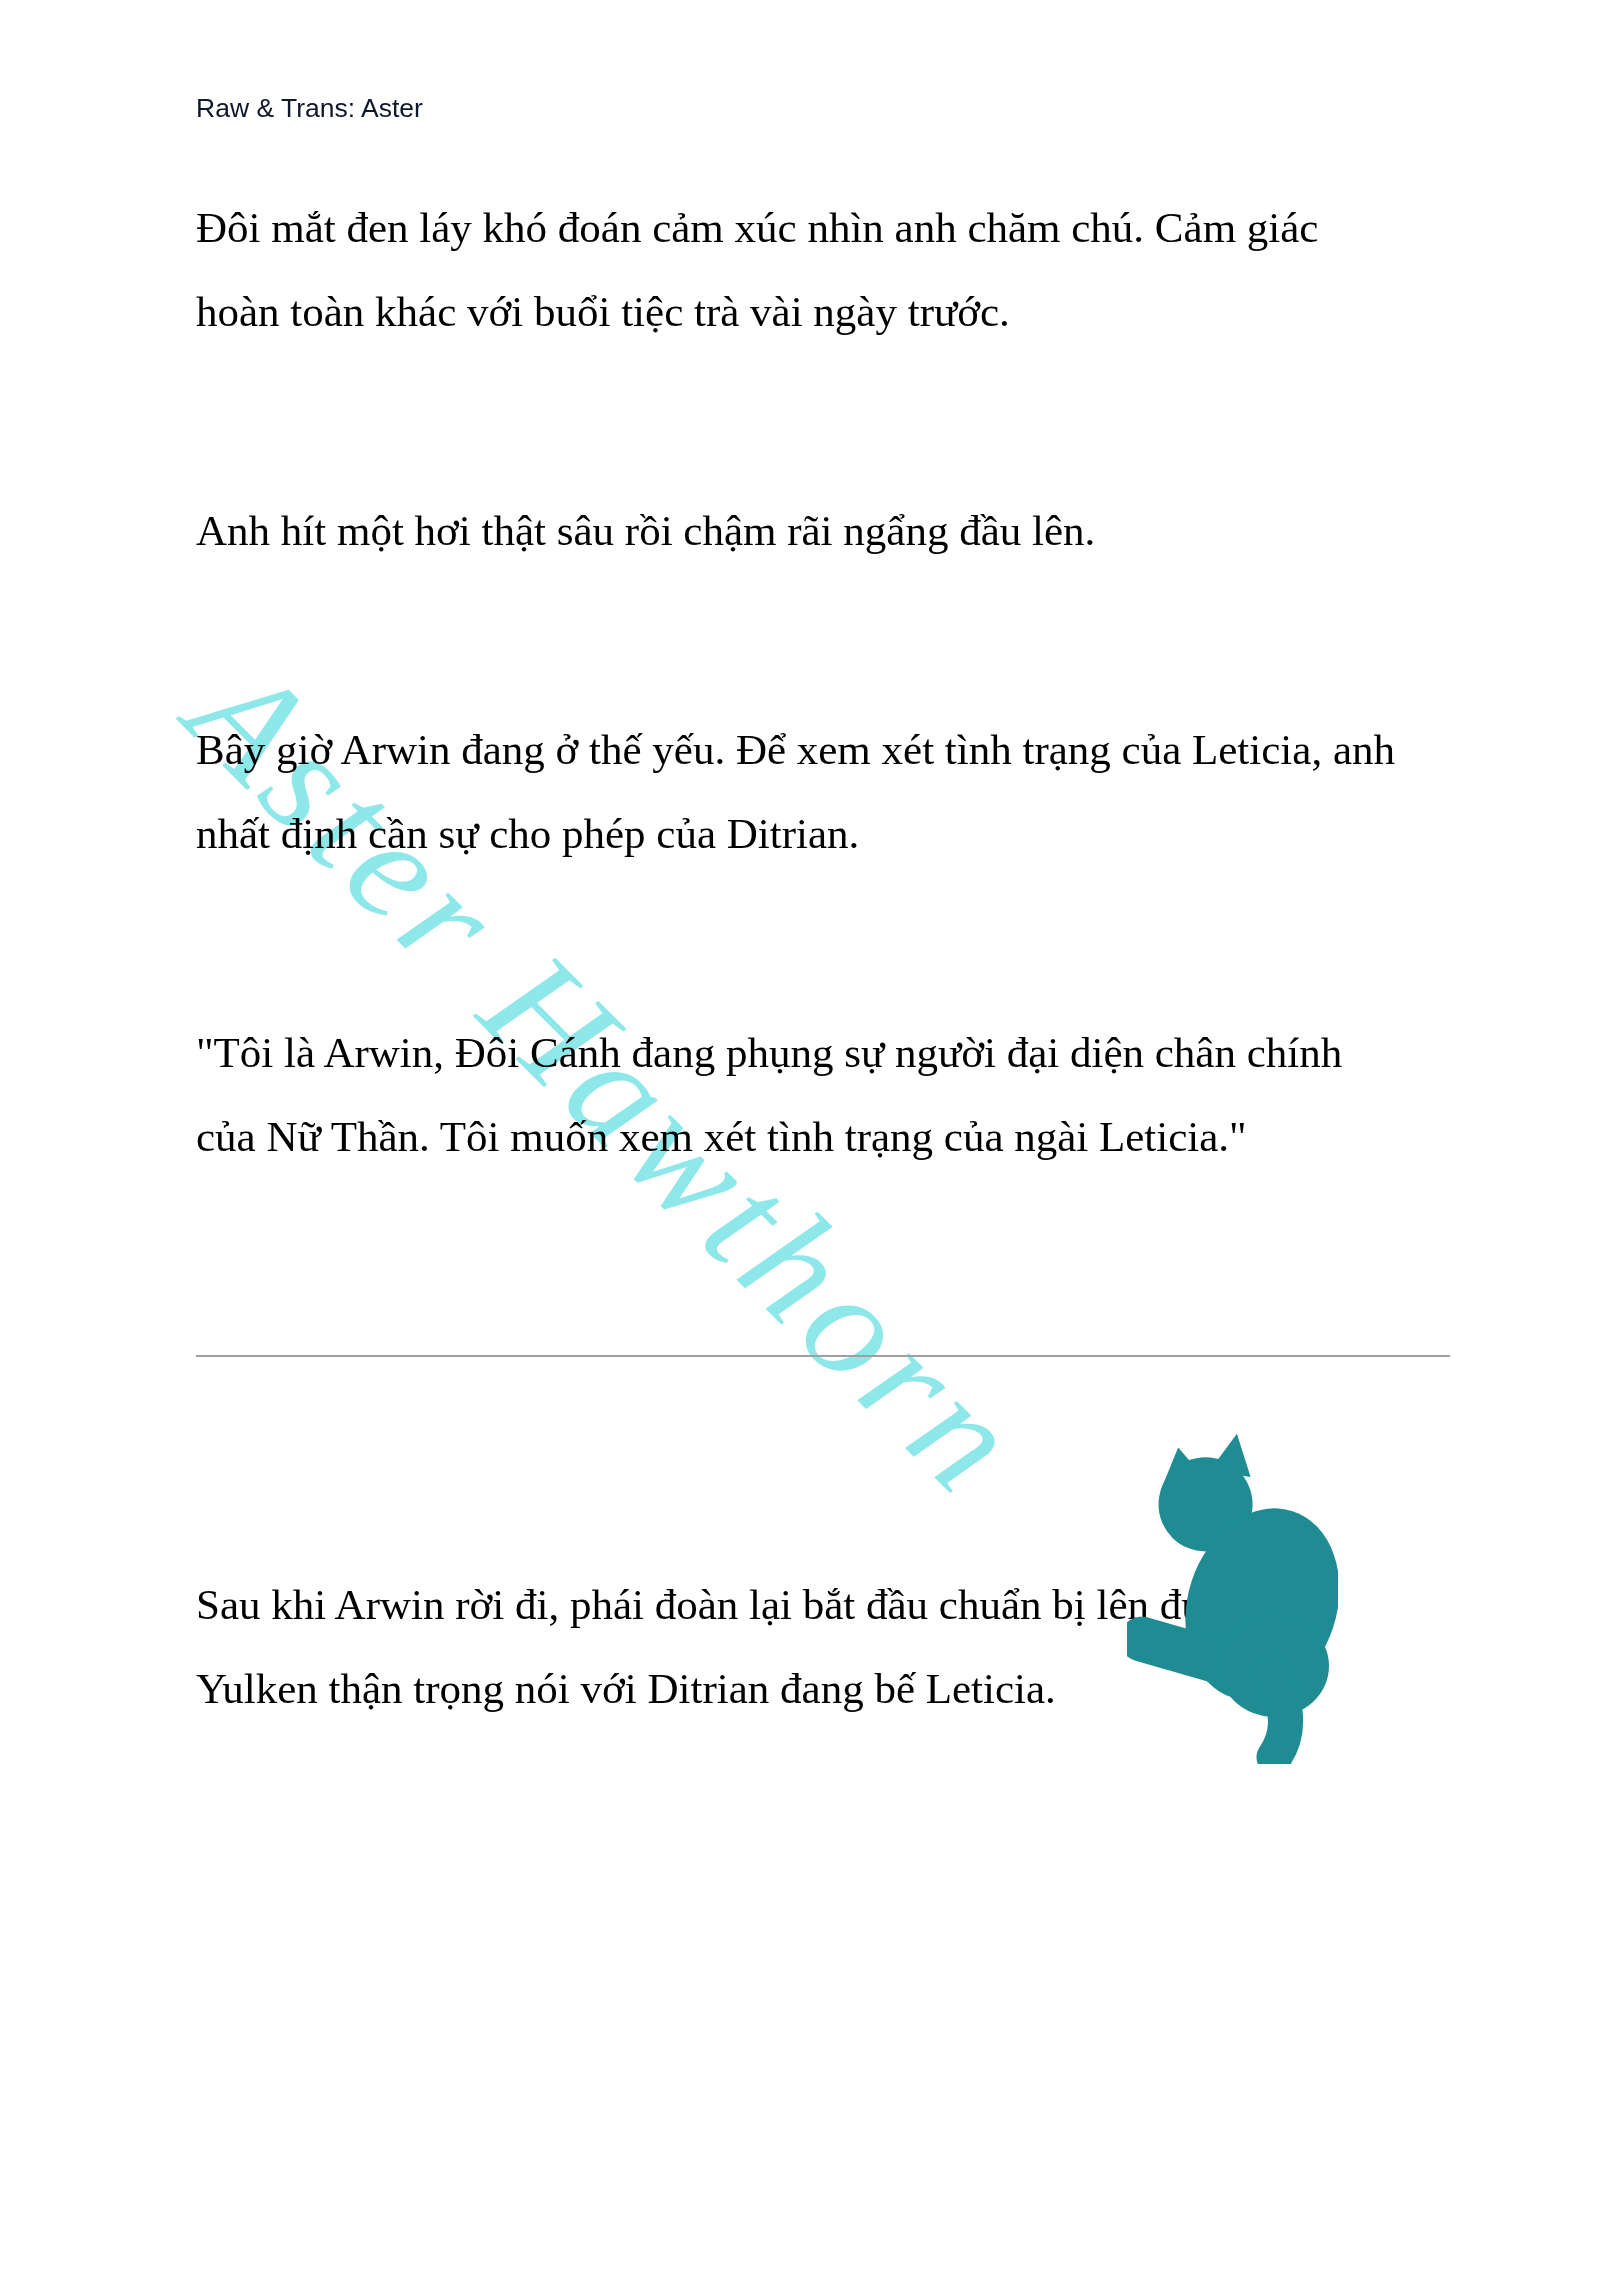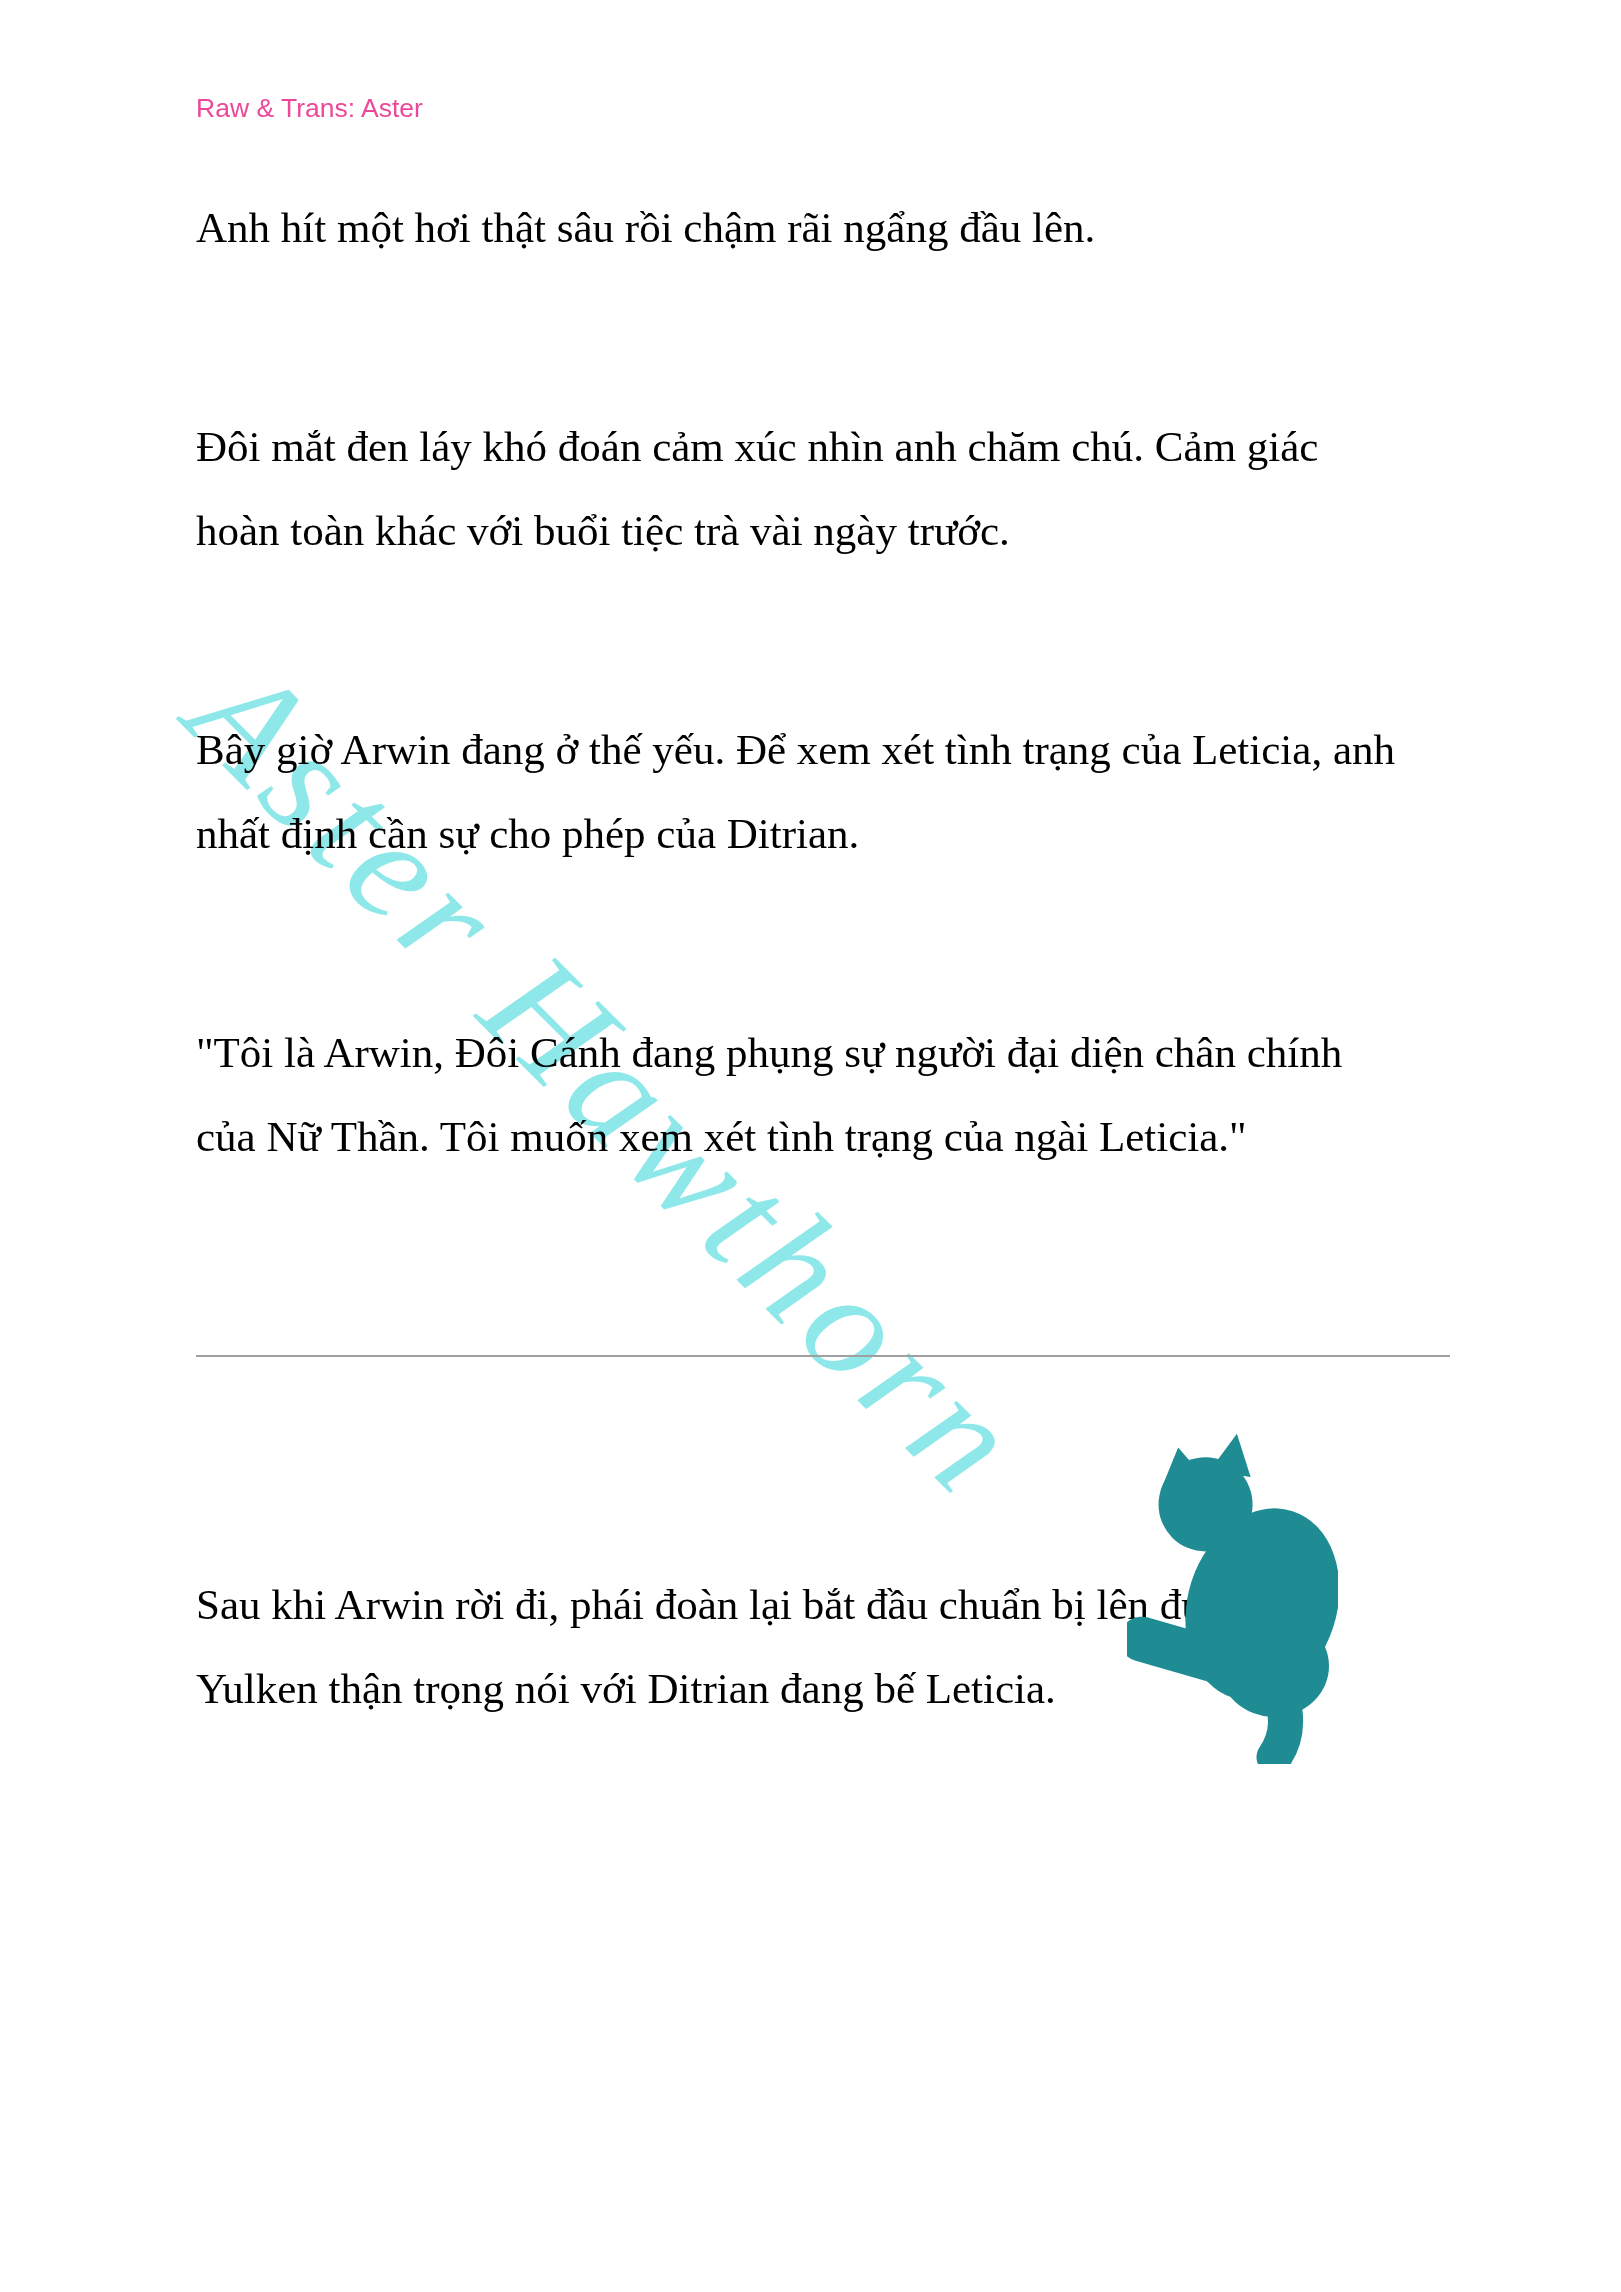--- a/index.html
+++ b/index.html
@@ -18,21 +18,21 @@
   .page {
     position: absolute;
     inset: 0;
   }
   .header-credit {
     position: absolute;
     left: 196px;
     top: 93px;
     font-family: "Liberation Sans", sans-serif;
     font-size: 26.5px;
-    color: #ec4899;
+    color: #0f172a;
     z-index: 3;
   }
   .watermark {
     position: absolute;
     left: 279px;
     top: 627px;
     font-family: "Liberation Serif", serif;
     font-style: italic;
     font-size: 152px;
     letter-spacing: 0.06em;
@@ -80,22 +80,22 @@
 </head>
 <body>
 
 <div class="page">
 
   <div class="header-credit">Raw &amp; Trans: Aster</div>
 
   <div class="watermark">Aster Hawthorn</div>
 
   <div class="content">
+    <p class="para">Đôi mắt đen láy khó đoán cảm xúc nhìn anh chăm chú. Cảm giác hoàn toàn khác với buổi tiệc trà vài ngày trước.</p>
     <p class="para">Anh hít một hơi thật sâu rồi chậm rãi ngẩng đầu lên.</p>
-    <p class="para">Đôi mắt đen láy khó đoán cảm xúc nhìn anh chăm chú. Cảm giác hoàn toàn khác với buổi tiệc trà vài ngày trước.</p>
     <p class="para">Bây giờ Arwin đang ở thế yếu. Để xem xét tình trạng của Leticia, anh nhất định cần sự cho phép của Ditrian.</p>
     <p class="para">"Tôi là Arwin, Đôi Cánh đang phụng sự người đại diện chân chính của Nữ Thần. Tôi muốn xem xét tình trạng của ngài Leticia."</p>
     <hr class="divider">
     <p class="para">Sau khi Arwin rời đi, phái đoàn lại bắt đầu chuẩn bị lên đường. Yulken thận trọng nói với Ditrian đang bế Leticia.</p>
   </div>
 
   <div class="cat-wrap">
     <svg viewBox="0 0 215 345" xmlns="http://www.w3.org/2000/svg" aria-hidden="true">
       <g fill="#1E8C92">
 

